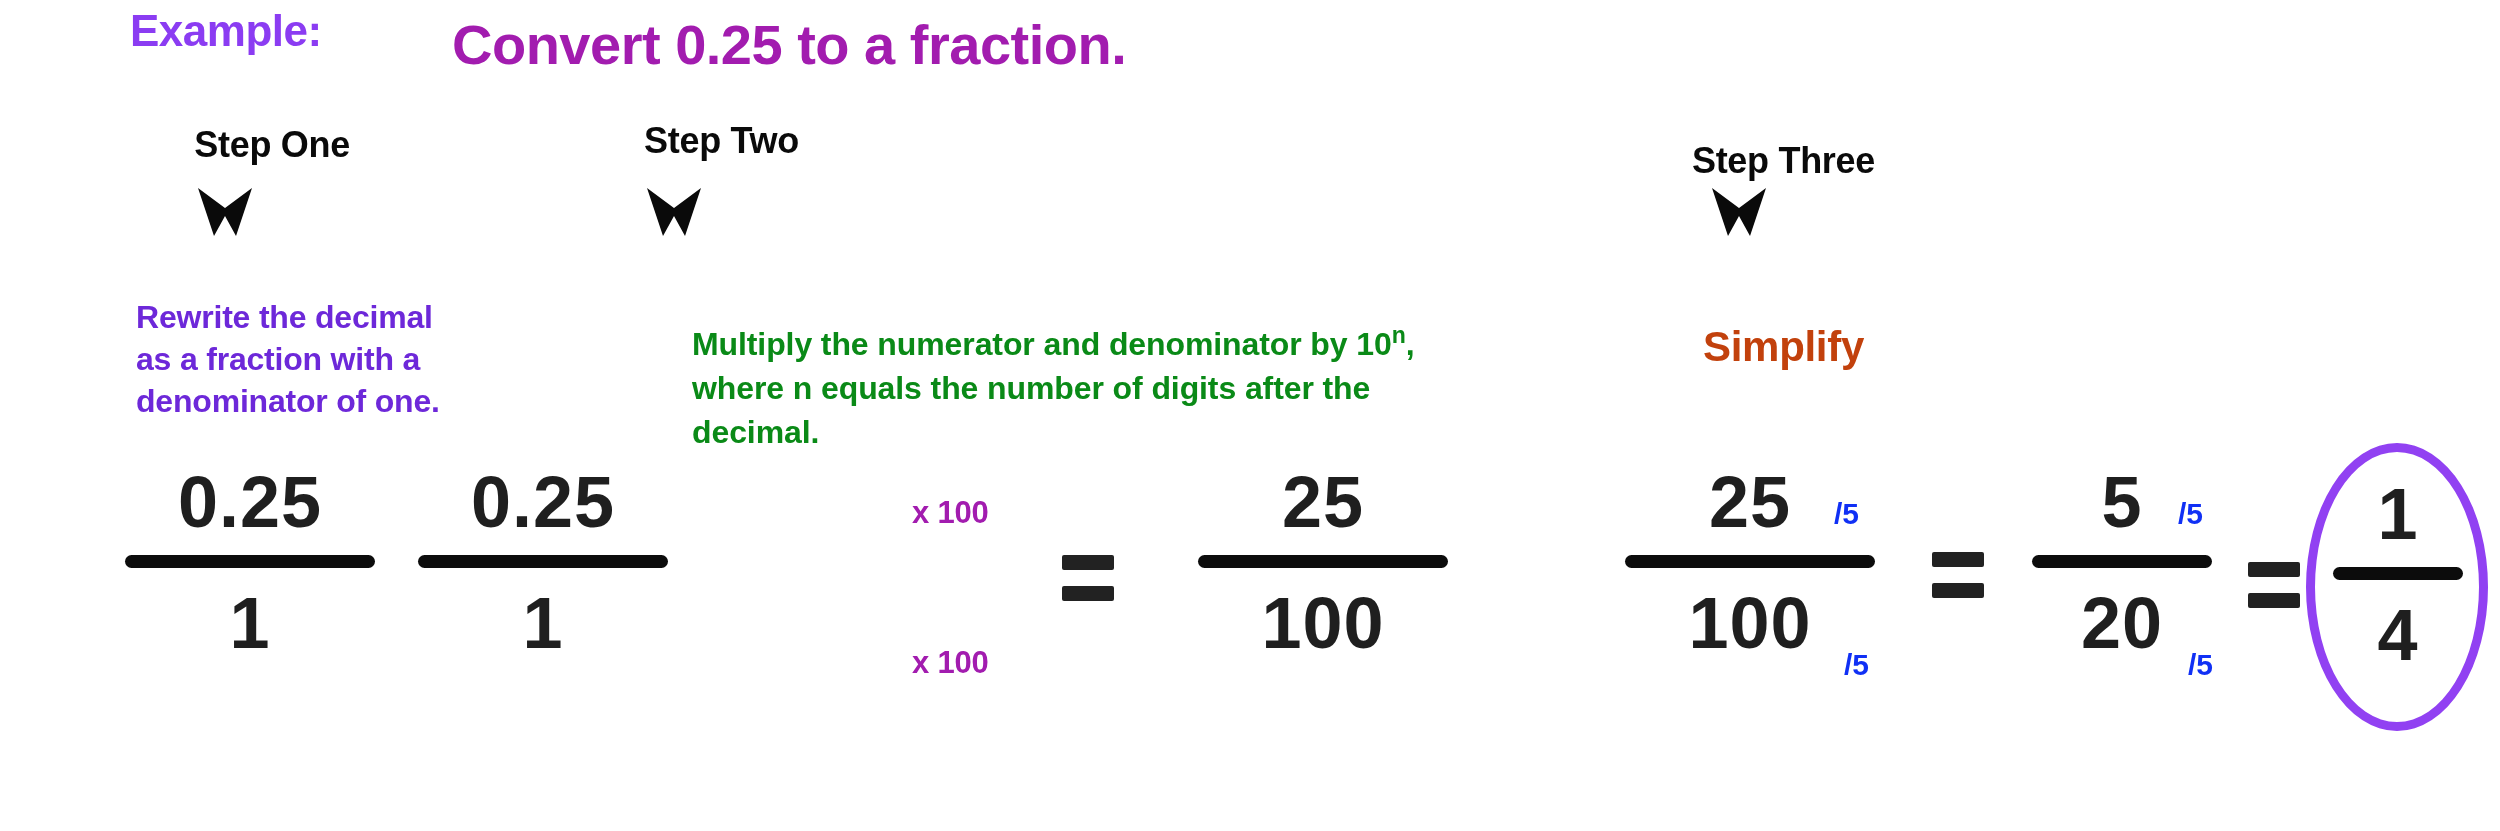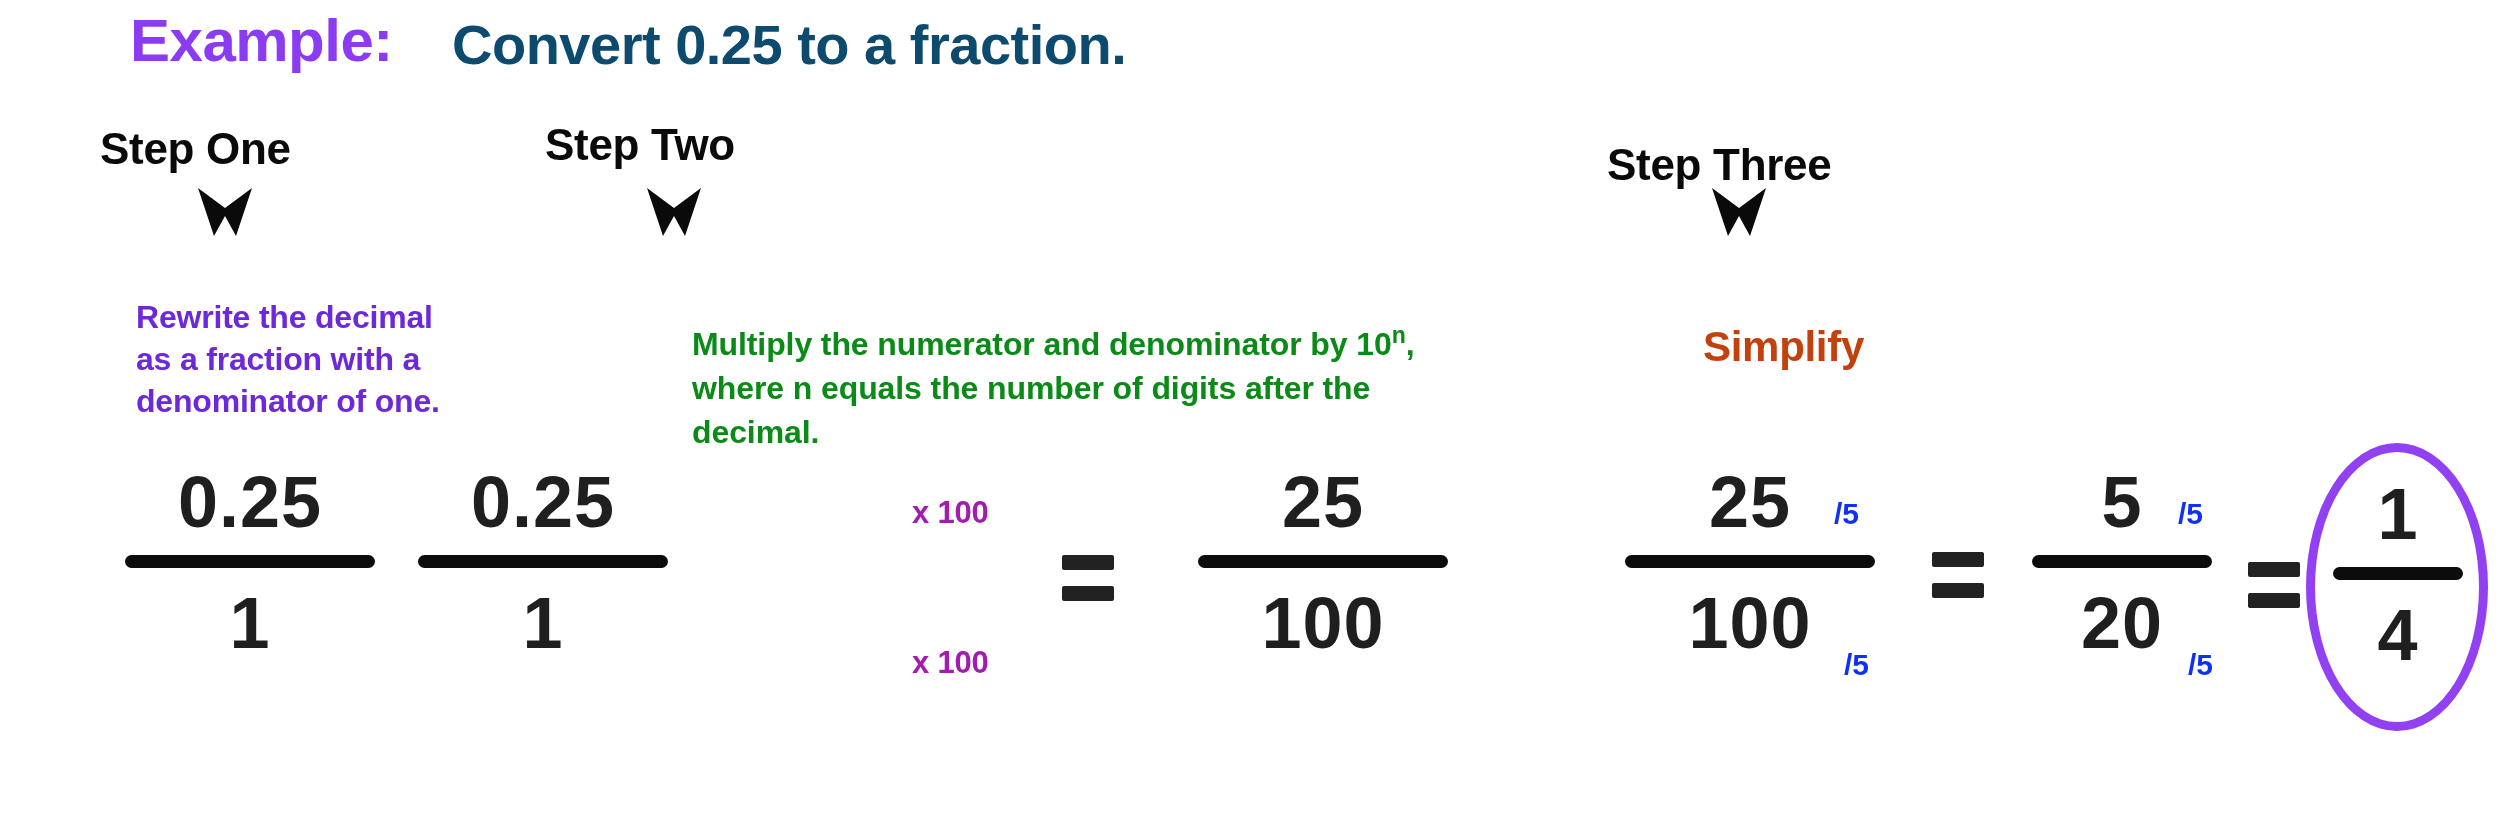--- a/index.html
+++ b/index.html
@@ -21,45 +21,45 @@
     position: absolute;
     left: 0; top: 6px;
     width: 2500px;
     height: 72px;
     display: flex;
     align-items: baseline;
   }
   #example-label {
     position: absolute;
     left: 130px; top: 0;
-    font-size: 60px;
+    font-size: 44px;
     font-weight: bold;
     color: #8B3CF2;
     letter-spacing: -0.5px;
     white-space: nowrap;
   }
   #header-question {
     position: absolute;
     left: 452px; top: 6px;
     font-size: 56px;
     font-weight: bold;
-    color: #0c4a6e;
+    color: #a21caf;
     letter-spacing: -0.5px;
     white-space: nowrap;
   }
 
   
   .step-title {
     position: absolute;
-    font-size: 44px;
+    font-size: 36px;
     font-weight: bold;
     color: #0a0a0a;
     letter-spacing: -0.3px;
     white-space: nowrap;
-    text-align: left;
+    text-align: right;
   }
   .arrow-icon {
     position: absolute;
     width: 58px;
     height: 52px;
   }
   .step-desc {
     position: absolute;
     font-weight: bold;
     white-space: pre-line;

